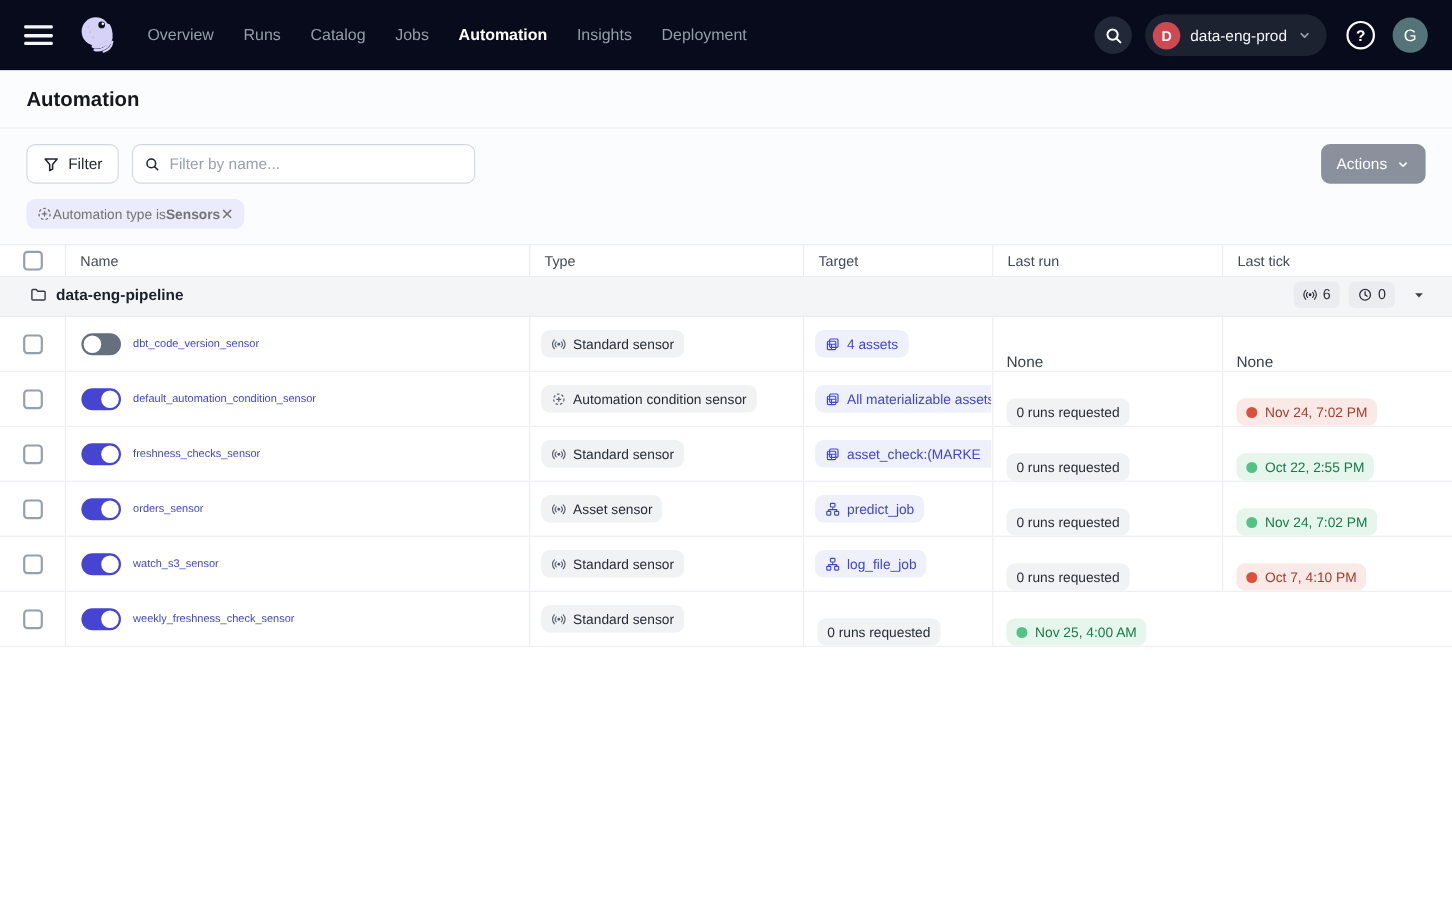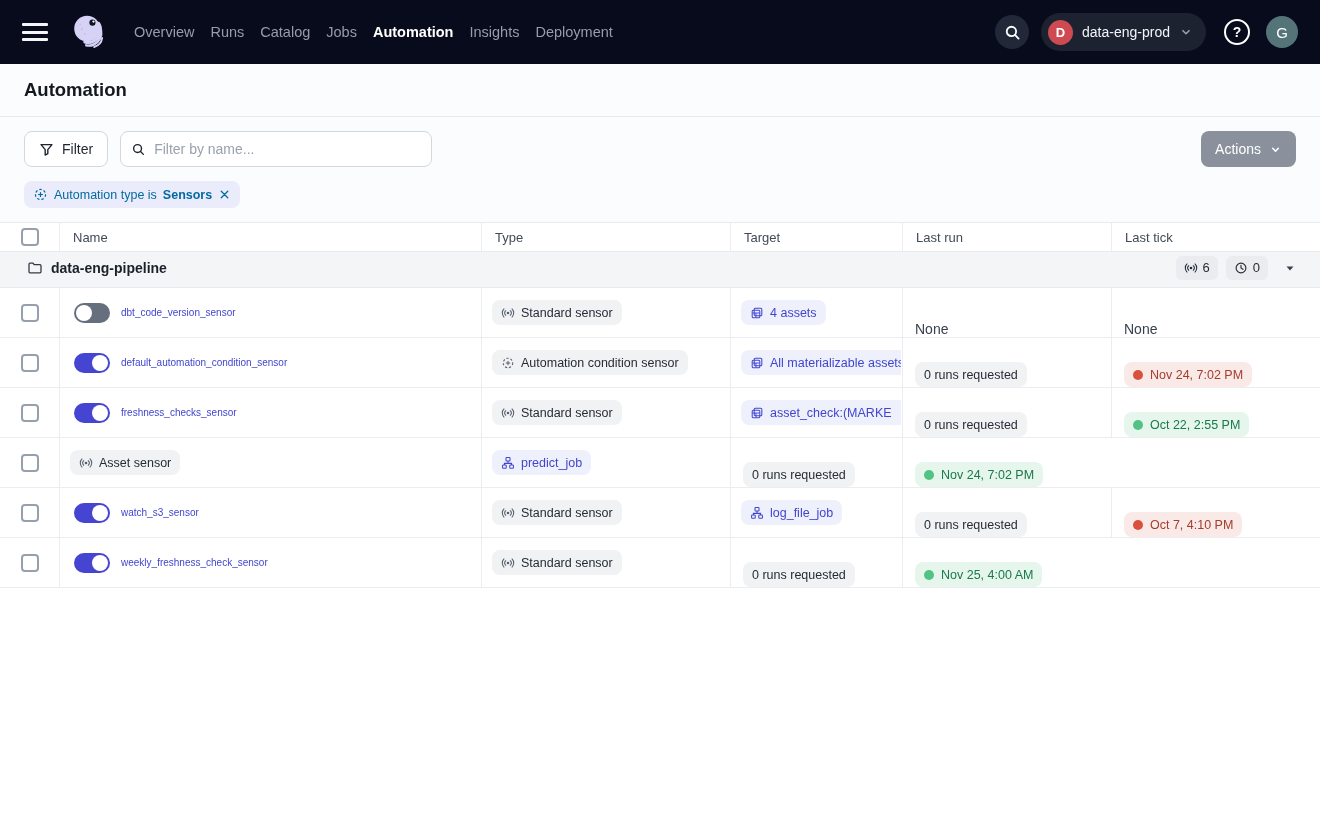--- a/index.html
+++ b/index.html
@@ -6,21 +6,21 @@
   html,body { width:1320px; height:822px; background:#fff; overflow:hidden;
               font-family:"Liberation Sans", sans-serif; }
 
   
   .topnav { height:64px; background:var(--nav_bg); display:flex; align-items:center;
             padding:0 22px; gap:0; color:#fff; }
   .hamburger { width:26px; height:18px; display:flex; flex-direction:column;
                justify-content:space-between; cursor:pointer; margin-right:20px; }
   .hamburger span { display:block; height:3px; background:#f5f6fa; border-radius:1px; }
   .logo { width:42px; height:42px; margin-right:24px; flex:0 0 auto; }
-  .nav-links { display:flex; align-items:center; gap:16px; }
+  .nav-links { display:flex; align-items:center; gap:27px; }
   .nav-link { font-size:14.5px; color:#969daa; text-decoration:none; cursor:pointer; }
   .nav-link.active { color:#fff; font-weight:700; }
   .nav-spacer { flex:1; }
   .nav-right { display:flex; align-items:center; gap:12px; }
   .search-btn { width:34px; height:34px; border-radius:50%; background:#232838;
                 border:none; display:flex; align-items:center; justify-content:center; cursor:pointer; }
   .deploy-pill { height:38px; border-radius:19px; background:#1d2231; border:none;
                  display:flex; align-items:center; gap:9px; padding:0 13px 0 7px;
                  color:#f2f4f8; font-size:14px; cursor:pointer; font-family:inherit; }
   .deploy-initial { width:25px; height:25px; border-radius:50%; background:var(--deployment_badge);
@@ -45,22 +45,22 @@
                 border-radius:8px; display:flex; align-items:center; gap:8px; padding:0 10px; }
   .search-box input { border:none; outline:none; flex:1; font-size:14px; color:#1f2630;
                       font-family:inherit; background:transparent; }
   .search-box input::placeholder { color:#99a1ad; }
   .toolbar-spacer { flex:1; }
   .btn-actions { height:36px; background:#8a919d; border:none; border-radius:8px; color:#fff;
                  font-size:14px; display:flex; align-items:center; gap:8px; padding:0 14px;
                  cursor:pointer; font-family:inherit; }
 
   .chip-row { background:#fbfcfd; padding:2px 24px 14px; border-bottom:1px solid #e8eaee; }
-  .chip { display:inline-flex; align-items:center; gap:6px; height:27px; border-radius:8px;
-          background:#eaecfb; color:#0369a1; font-size:12.5px; padding:0 9px; cursor:pointer; }
+  .chip { display:inline-flex; align-items:center; height:27px; border-radius:8px;
+          background:#eaecfb; color:#737373; font-size:12.5px; padding:0 9px; cursor:pointer; }
   .chip b { font-weight:700; }
   .chip .ic svg { display:block; }
 
   
   .grid-row { display:grid; grid-template-columns:60px 422px 249px 172px 209px 1fr; }
   .cell { display:flex; align-items:center; border-right:1px solid #ebedf0; overflow:hidden; }
   .cell:last-child { border-right:none; }
   .thead { height:29px; border-bottom:1px solid #e8eaee; }
   .thead .cell { font-size:13px; color:#424a57; padding-left:13px; }
   .thead .c-check { justify-content:center; padding-left:0; }
@@ -390,20 +390,26 @@
           <span class="pill run success">
             <span class="dot"></span>
             <span>Oct 22, 2:55 PM</span>
           </span>
         </div>
       </div>
       <div class="grid-row row">
         <div class="cell c-check">
           <span class="checkbox"></span>
         </div>
+        <div class="cell c-name">
+          <span class="toggle on">
+            <span class="knob"></span>
+          </span>
+          <a class="name-link">orders_sensor</a>
+        </div>
         <div class="cell c-type">
           <span class="pill gray">
             <span class="ic">
               <svg viewBox="0 0 16 16" width="14" height="14">
                 <circle cx="8" cy="8" r="1.5" fill="currentColor"></circle>
                 <path d="M5.4 5.4a3.7 3.7 0 0 0 0 5.2M3.4 3.4a6.5 6.5 0 0 0 0 9.2M10.6 5.4a3.7 3.7 0 0 1 0 5.2M12.6 3.4a6.5 6.5 0 0 1 0 9.2" fill="none" stroke="currentColor" stroke-width="1.2" stroke-linecap="round"></path>
               </svg>
             </span>
             <span>Asset sensor</span>
           </span>

